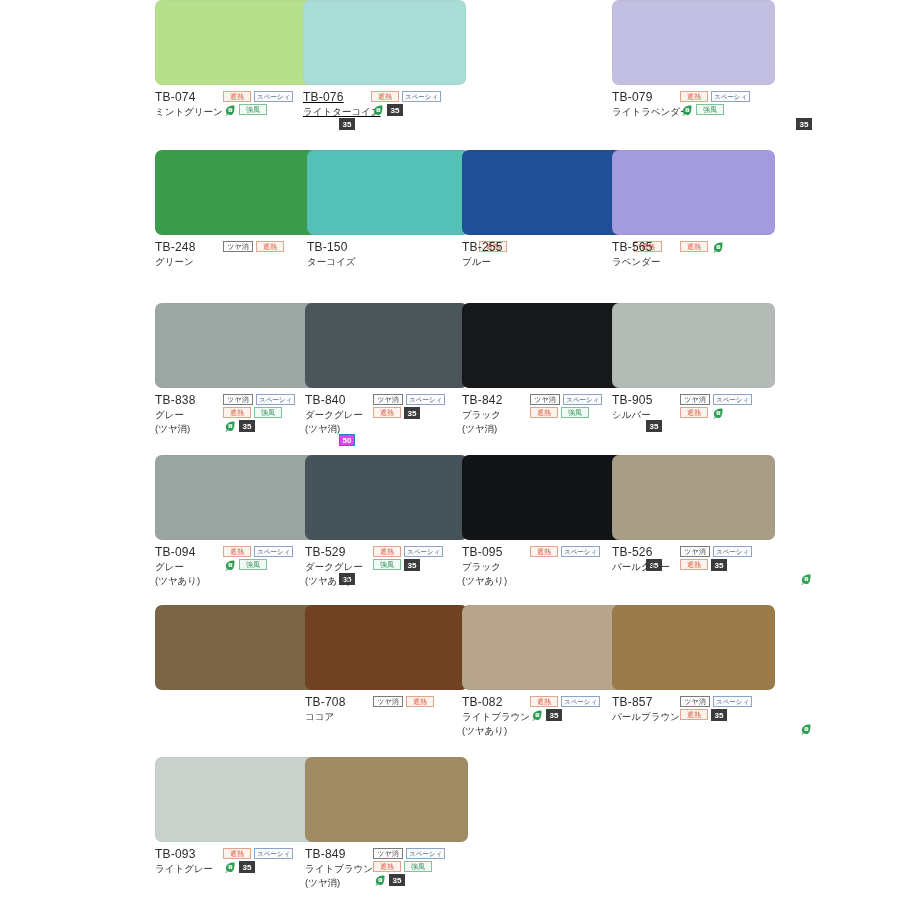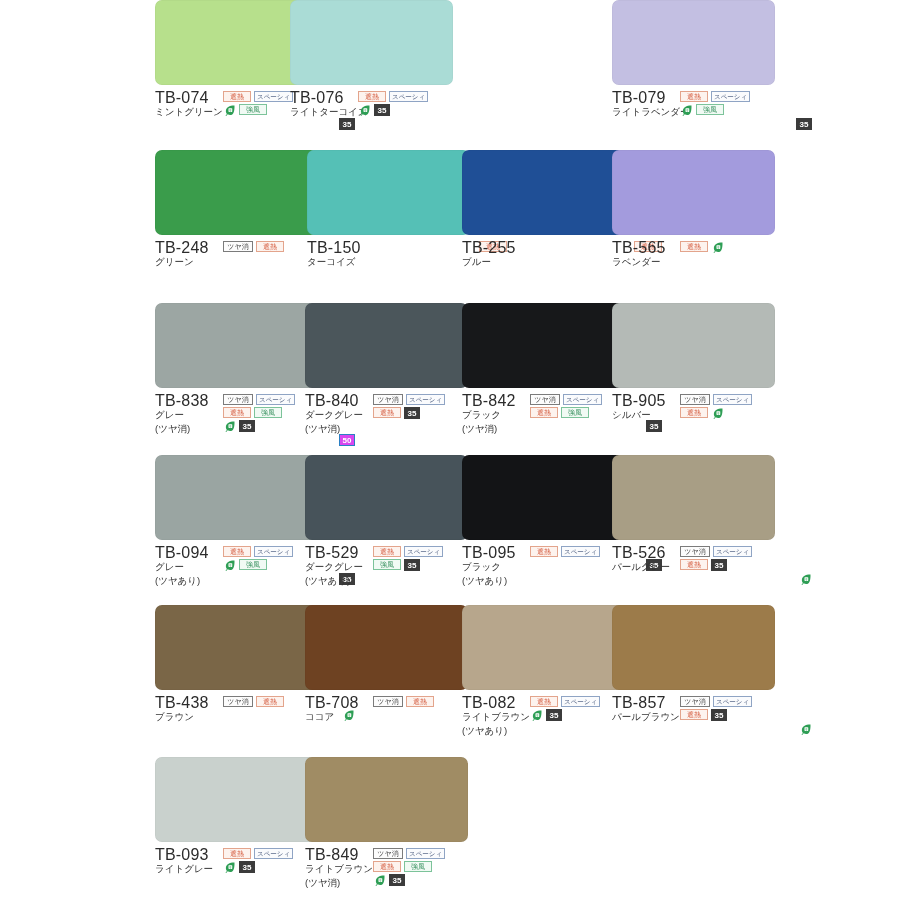--- a/index.html
+++ b/index.html
@@ -11,21 +11,21 @@
   #grid{
     position:relative;width:900px;height:900px;
   }
   .cell{position:absolute;width:200px;}
   .swatch{
     width:163px;height:85px;border-radius:7px;
     box-shadow:inset 0 0 0 0.5px rgba(0,0,0,0.05);
   }
   .info{position:relative;margin-top:6px;height:60px;}
   .code{
-    font-size:16px;color:#2b2b2b;letter-spacing:0.2px;
+    font-size:12px;color:#2b2b2b;letter-spacing:0.2px;
     line-height:13px;white-space:nowrap;
   }
   .cname{
     font-size:9.5px;color:#333;line-height:11.5px;margin-top:2px;
     white-space:nowrap;
   }
   
   .badges{
     position:absolute;left:68px;top:0;width:132px;
     display:flex;flex-wrap:wrap;gap:2px 3px;
@@ -77,21 +77,21 @@
             </span>
             <span class="bg bg-kyofu">強風</span>
           </div>
           <div class="brow">
             <span class="spacer"></span>
             <span class="bg bg-num">35</span>
           </div>
         </div>
       </div>
     </div>
-    <div class="cell" style="left: 290px; top: 0px;">
+    <div class="cell" style="left: 303px; top: 0px; text-decoration: underline;">
       <div class="swatch" style="background: rgb(170, 220, 214);"></div>
       <div class="info">
         <div class="code">TB-076</div>
         <div class="cname">ライトターコイズ</div>
         <div class="badges">
           <div class="brow">
             <span class="bg bg-shanetsu">遮熱</span>
             <span class="bg bg-spacy">スペーシィ</span>
           </div>
           <div class="brow">
@@ -373,40 +373,20 @@
                 <rect x="6" y="5.5" width="5" height="5" rx="0.8" fill="#ffffff"></rect>
                 <text x="8.5" y="9.6" font-size="4.4" text-anchor="middle" fill="#2e9e55" font-family="sans-serif">g</text>
               </svg>
             </span>
           </div>
         </div>
       </div>
     </div>
     <div class="cell" style="left: 155px; top: 605px;">
       <div class="swatch" style="background: rgb(122, 102, 71);"></div>
-      <div class="info">
-        <div class="code">TB-438</div>
-        <div class="cname">ブラウン</div>
-        <div class="badges">
-          <div class="brow">
-            <span class="bg bg-tsuya">ツヤ消</span>
-            <span class="bg bg-shanetsu">遮熱</span>
-          </div>
-          <div class="brow">
-            <span class="spacer"></span>
-            <span class="leaf">
-              <svg width="12" height="12" viewBox="0 0 16 16">
-                <path d="M14 2C7 2 2.5 4.5 2.5 9.5c0 1.6.6 2.9 1.5 3.8L2 15.3l.9.7 2-2.2c1 .7 2.2 1 3.4 1 4.3 0 5.9-4.6 5.7-12.8z" fill="#2e9e55"></path>
-                <rect x="6" y="5.5" width="5" height="5" rx="0.8" fill="#ffffff"></rect>
-                <text x="8.5" y="9.6" font-size="4.4" text-anchor="middle" fill="#2e9e55" font-family="sans-serif">g</text>
-              </svg>
-            </span>
-          </div>
-        </div>
-      </div>
     </div>
     <div class="cell" style="left: 305px; top: 605px;">
       <div class="swatch" style="background: rgb(110, 66, 34);"></div>
       <div class="info">
         <div class="code">TB-708</div>
         <div class="cname">ココア</div>
         <div class="badges">
           <div class="brow">
             <span class="bg bg-tsuya">ツヤ消</span>
             <span class="bg bg-shanetsu">遮熱</span>

